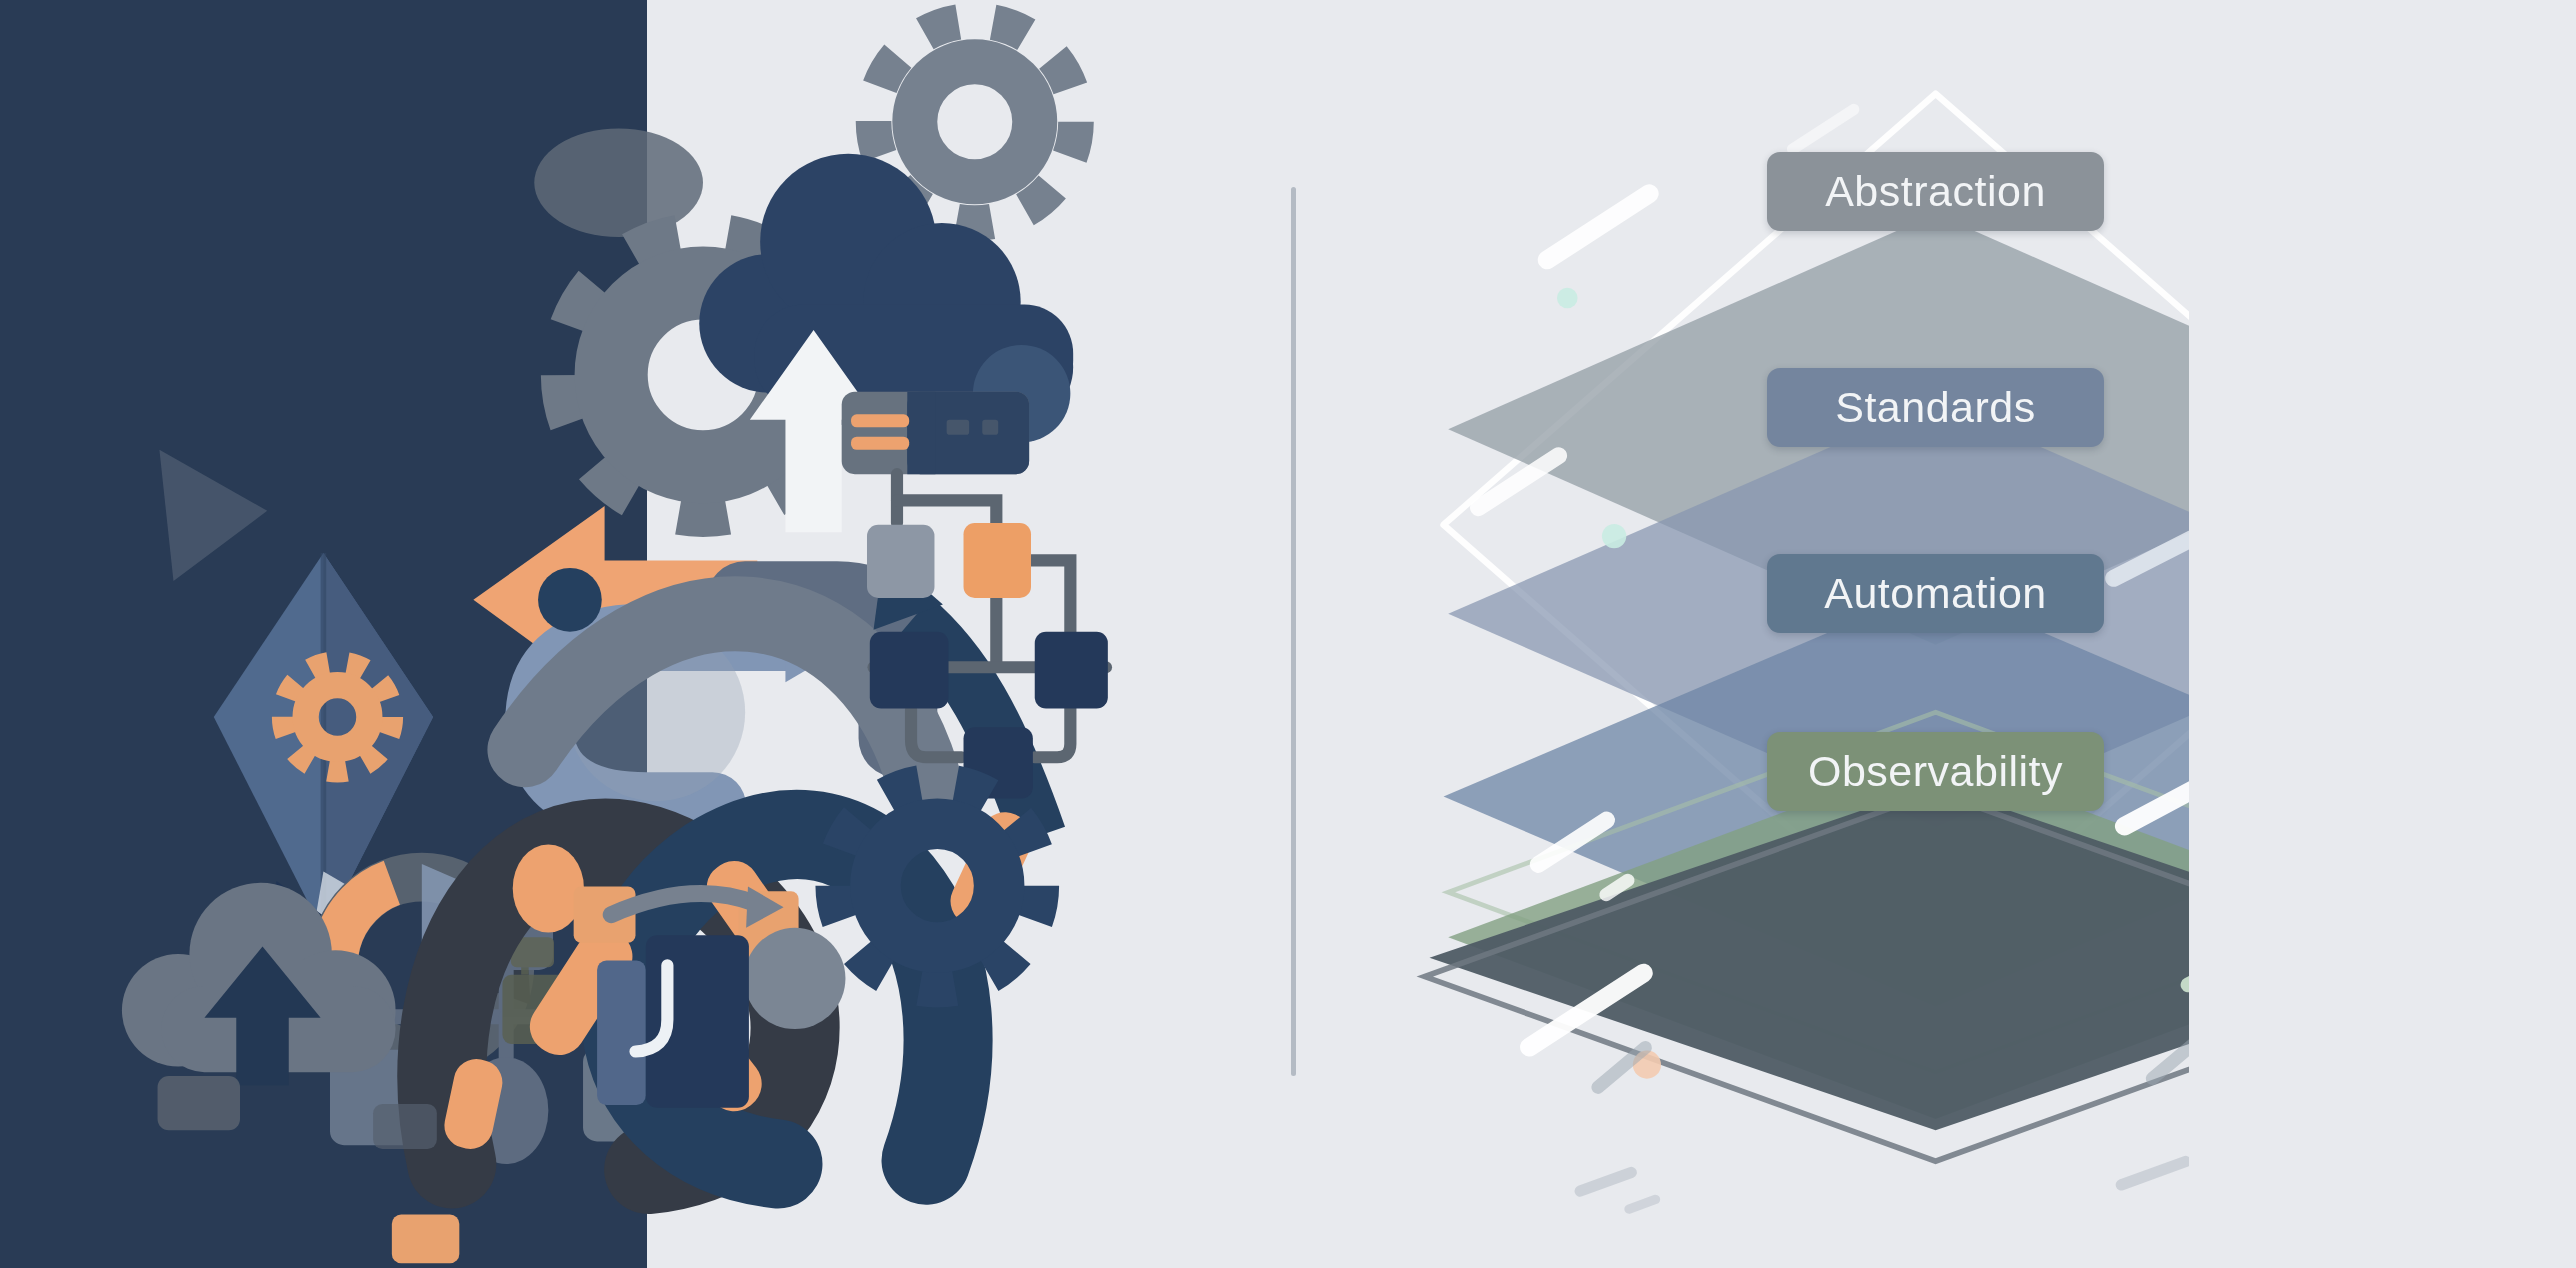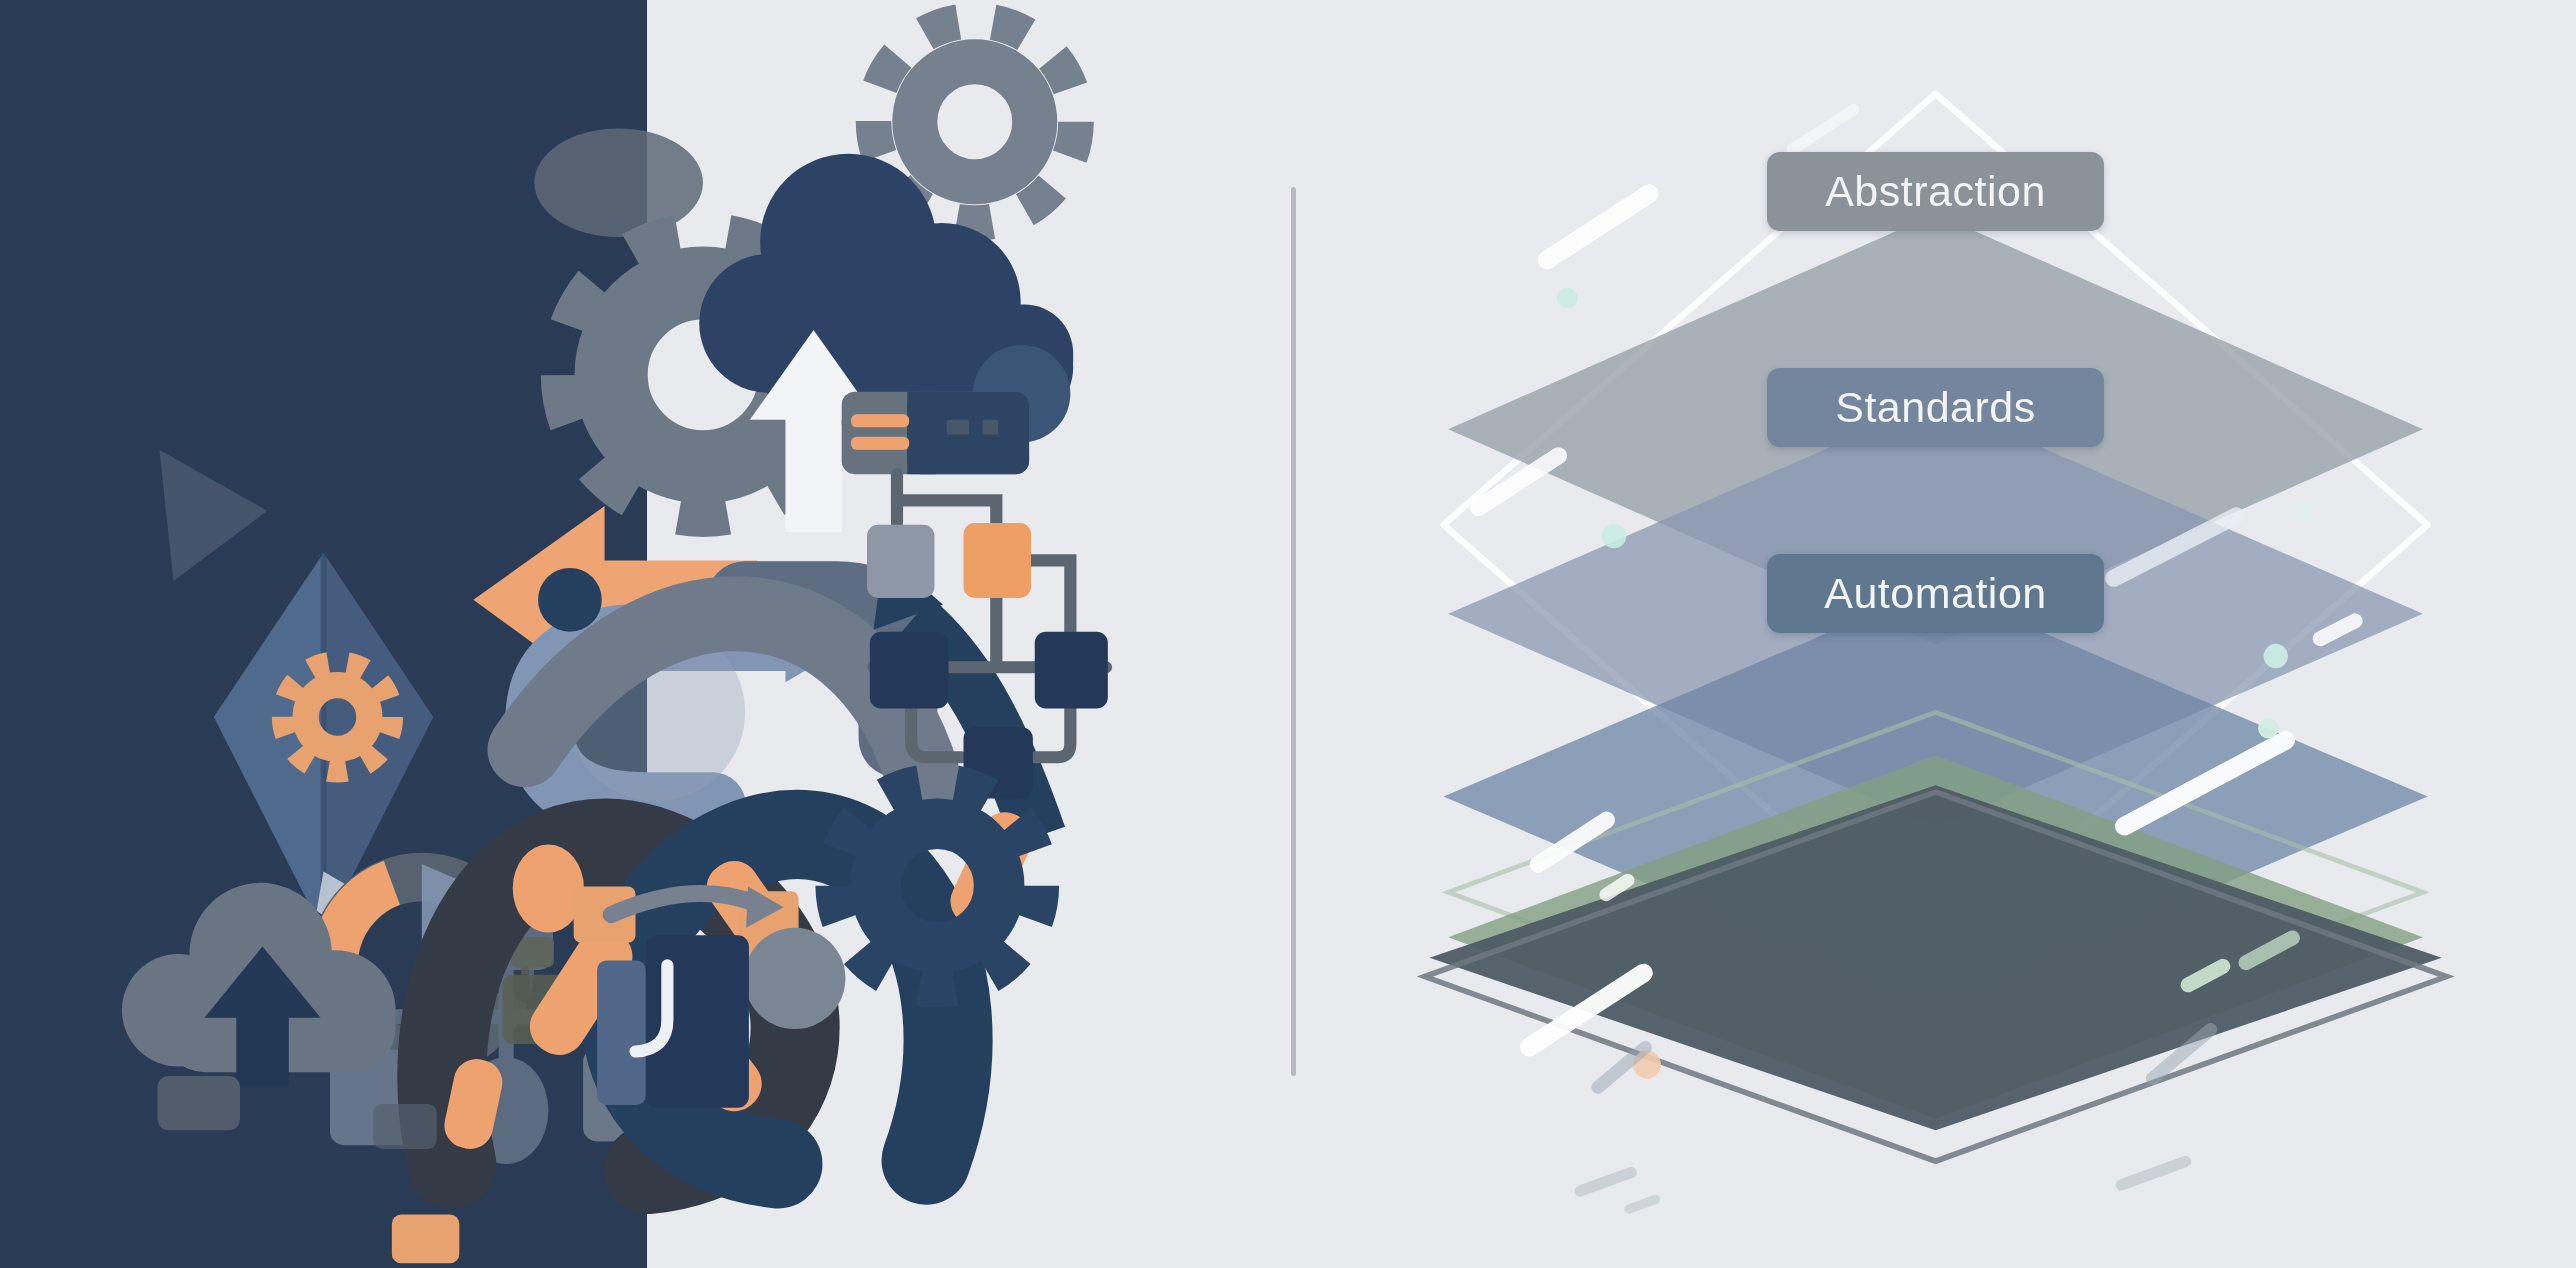--- a/index.html
+++ b/index.html
@@ -1,16 +1,16 @@
 <!DOCTYPE html>
 <html style="font-size:15px"><head>
 <meta charset="utf-8">
 <style>
   html,body{margin:0;padding:0;background:#e8eaee;}
-  .stage{position:relative;width:2576px;height:1268px;overflow:hidden;
+  .stage{position:relative;width:2189px;height:1268px;overflow:hidden;
          font-family:"Liberation Sans",sans-serif;background:#e8eaee;text-decoration:underline;}
   .left-band{position:absolute;left:0;top:0;width:647px;height:1268px;}
   .collage{position:absolute;left:0;top:0;}
   .divider{position:absolute;width:4.7px;border-radius:2.8px;opacity:.9;}
   .stack-svg{position:absolute;left:0;top:0;}
   .pill{position:absolute;width:337px;height:79px;border-radius:13px;
         display:flex;align-items:center;justify-content:center;
         box-shadow:0 2.8px 7.5px rgba(30,40,55,.18);}
   .pill span{color:#f2f4f6;font-size:43px;letter-spacing:0.5px;}
 </style>
@@ -230,15 +230,18 @@
 
   <div class="pill" style="left: 1767px; top: 152px; background: rgb(139, 146, 153);">
     <span>Abstraction</span>
   </div>
   <div class="pill" style="left: 1767px; top: 368px; background: rgb(116, 133, 158); align-items: center;">
     <span>Standards</span>
   </div>
   <div class="pill" style="left: 1767px; top: 554px; background: rgb(96, 120, 143);">
     <span>Automation</span>
   </div>
+  <div class="pill" style="left: 1767px; top: 732px; background: rgb(124, 145, 119);">
+    <span>Observability</span>
+  </div>
 
 </div>
 
 
 </body></html>

